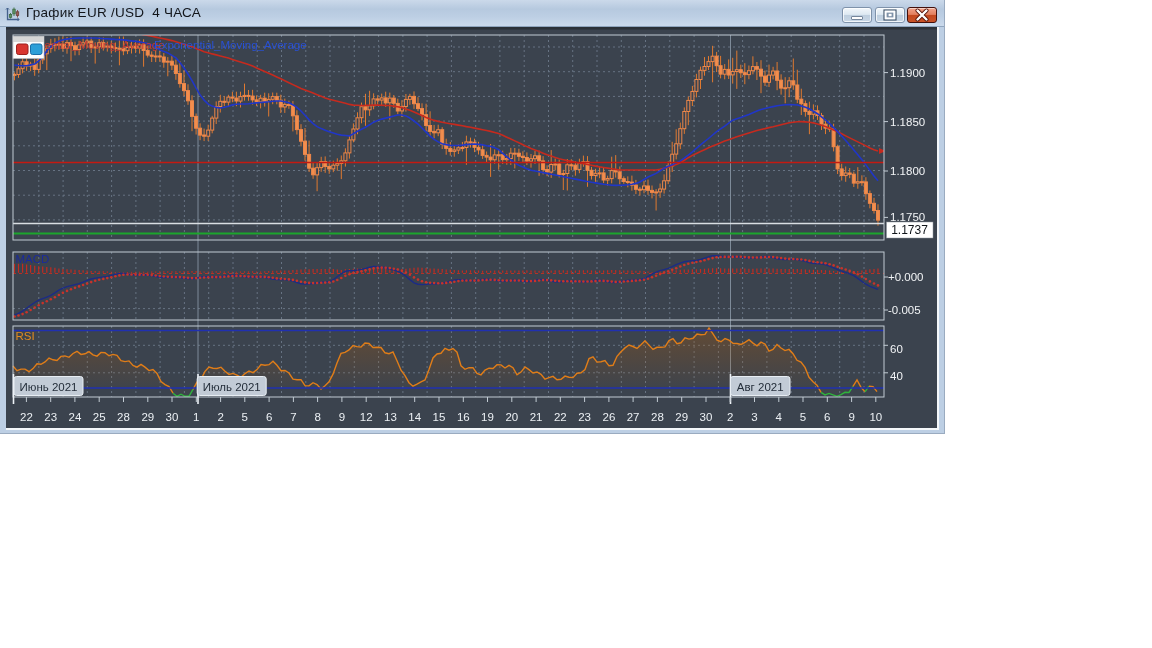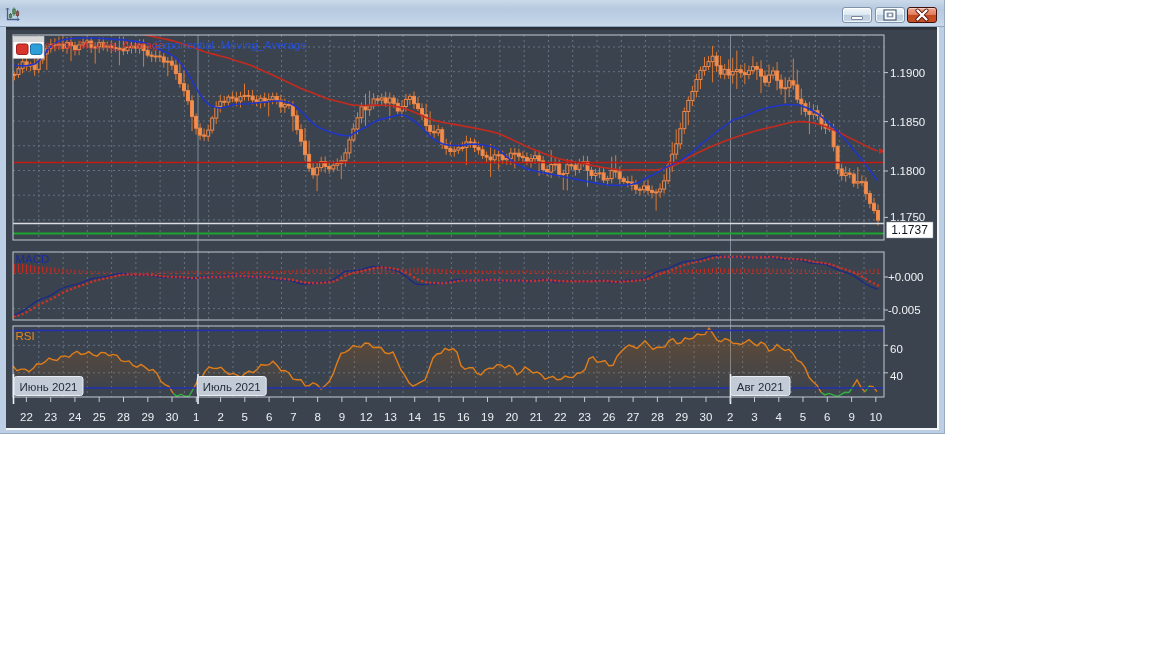--- a/index.html
+++ b/index.html
@@ -18,20 +18,21 @@
 <svg class="ticon" width="17" height="17" viewBox="0 0 17 17">
 <path d="M2.5 3 L2.5 14.5 L14 14.5" fill="none" stroke="#44618C" stroke-width="1.3"></path>
 <path d="M2.5 3 L1 4.5 M2.5 3 L4 4.5 M14 14.5 L12.5 13 M14 14.5 L12.5 16" fill="none" stroke="#44618C" stroke-width="1"></path>
 <line x1="5.5" y1="8" x2="5.5" y2="13.5" stroke="#4E7A52" stroke-width="1"></line>
 <rect x="4.3" y="9.5" width="2.4" height="2.8" fill="#5E9464" stroke="#3E6A44" stroke-width="0.8"></rect>
 <line x1="9" y1="2.5" x2="9" y2="11" stroke="#4E7A52" stroke-width="1"></line>
 <rect x="7.8" y="4.2" width="2.4" height="4.6" fill="#5E9464" stroke="#3E6A44" stroke-width="0.8"></rect>
 <line x1="12.5" y1="5" x2="12.5" y2="12.5" stroke="#8A5450" stroke-width="1"></line>
 <rect x="11.3" y="6.8" width="2.4" height="3.6" fill="#9A5E56" stroke="#6E3E3A" stroke-width="0.8"></rect>
 </svg>
+<span class="ttext">График EUR /USD&nbsp; 4 ЧАСА</span>
 <div class="wbtn bmin">
         <div class="dashico"></div>
       </div>
 <div class="wbtn bmax">
         <svg width="28" height="14" style="position:absolute;left:0;top:0">
           <rect x="8" y="2" width="12" height="10" fill="none" stroke="#4A5C70" stroke-width="1.2"></rect>
           <rect x="9.7" y="3.7" width="8.6" height="6.6" fill="#7E92A8" stroke="#FFF" stroke-width="1.8"></rect>
           <rect x="12.6" y="5.8" width="3" height="2.4" fill="#FFF"></rect>
         </svg>
       </div>

